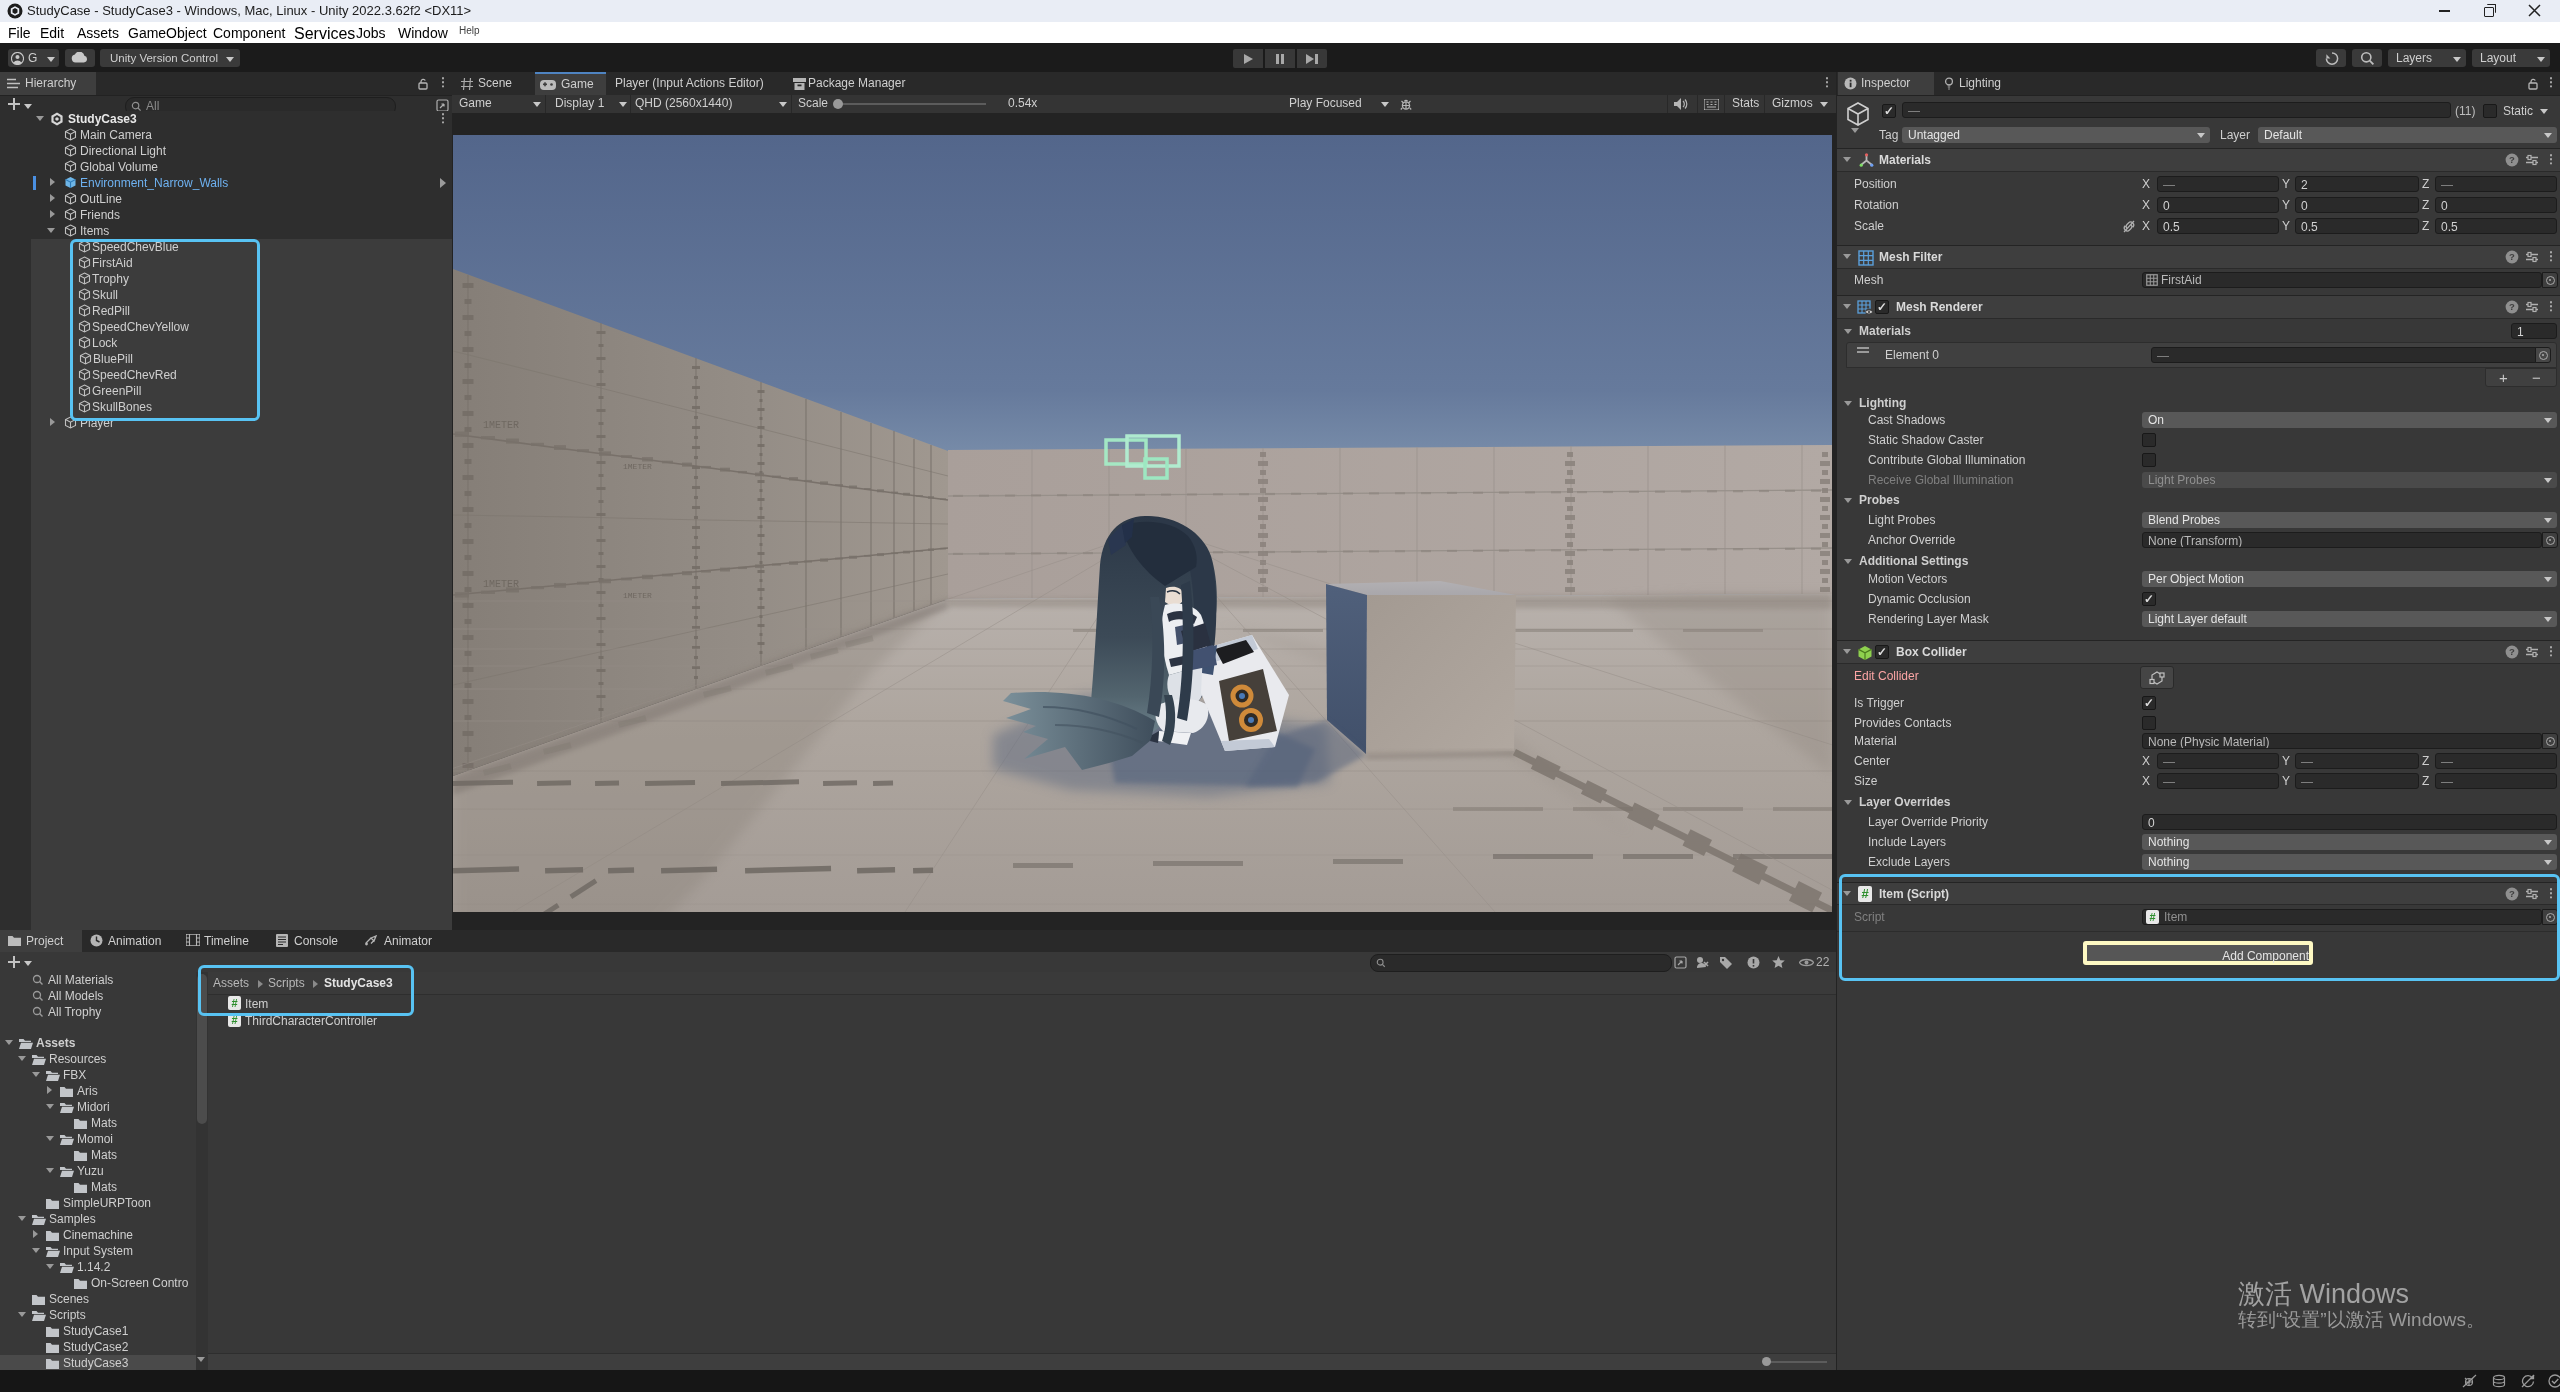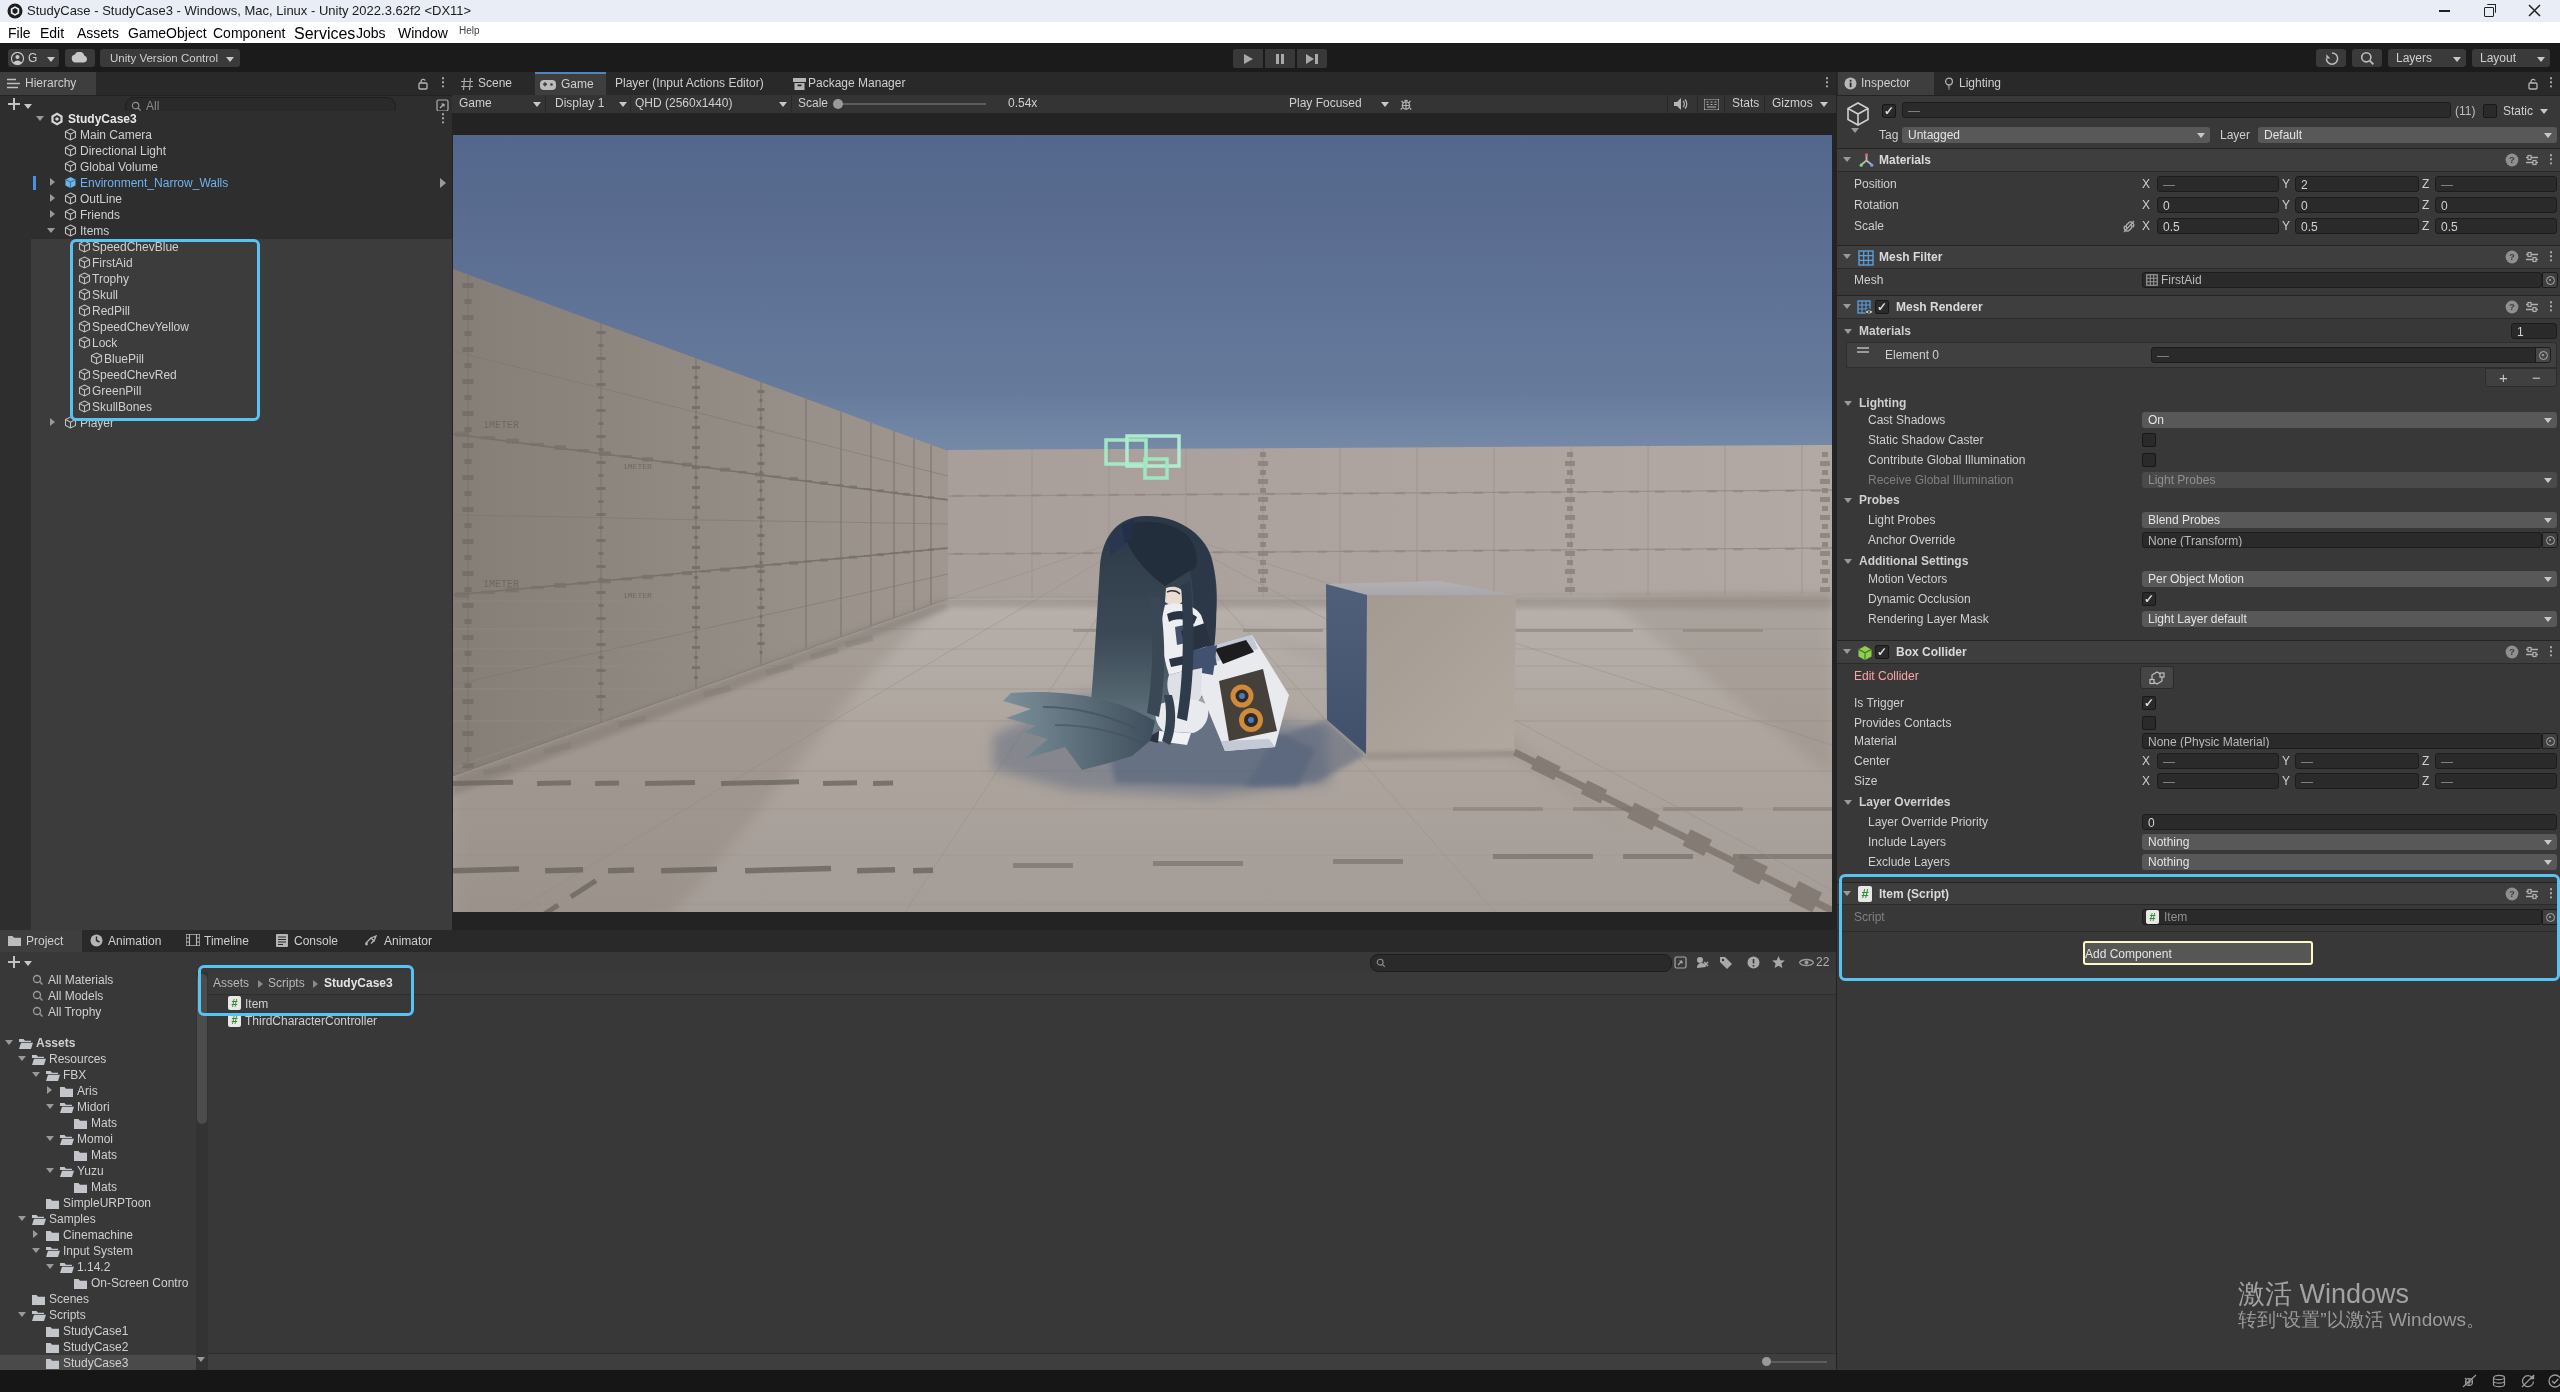--- a/index.html
+++ b/index.html
@@ -232,21 +232,21 @@
           <path d="M6.5 1 11.5 3.6 11.5 9.4 6.5 12 1.5 9.4 1.5 3.6Z M1.5 3.6 6.5 6.2 11.5 3.6 M6.5 6.2 6.5 12" fill="none" stroke="#c0c0c0" stroke-width="1.1"></path>
         </svg>
         <div class="a tx" style="left:92px;top:0">SpeedChevYellow</div>
       </div>
 <div class="row" style="left:0;top:224px;width:452px">
         <svg class="ic" style="left:78px" width="13" height="13" viewBox="0 0 13 13">
           <path d="M6.5 1 11.5 3.6 11.5 9.4 6.5 12 1.5 9.4 1.5 3.6Z M1.5 3.6 6.5 6.2 11.5 3.6 M6.5 6.2 6.5 12" fill="none" stroke="#c0c0c0" stroke-width="1.1"></path>
         </svg>
         <div class="a tx" style="left:92px;top:0">Lock</div>
       </div>
-<div class="row" style="left:12px;top:240px;width:452px">
+<div class="row" style="left:1px;top:240px;width:452px">
         <svg class="ic" style="left:78px" width="13" height="13" viewBox="0 0 13 13">
           <path d="M6.5 1 11.5 3.6 11.5 9.4 6.5 12 1.5 9.4 1.5 3.6Z M1.5 3.6 6.5 6.2 11.5 3.6 M6.5 6.2 6.5 12" fill="none" stroke="#c0c0c0" stroke-width="1.1"></path>
         </svg>
         <div class="a tx" style="left:92px;top:0">BluePill</div>
       </div>
 <div class="row" style="left:0;top:256px;width:452px">
         <svg class="ic" style="left:78px" width="13" height="13" viewBox="0 0 13 13">
           <path d="M6.5 1 11.5 3.6 11.5 9.4 6.5 12 1.5 9.4 1.5 3.6Z M1.5 3.6 6.5 6.2 11.5 3.6 M6.5 6.2 6.5 12" fill="none" stroke="#c0c0c0" stroke-width="1.1"></path>
         </svg>
         <div class="a tx" style="left:92px;top:0">SpeedChevRed</div>
@@ -1123,21 +1123,21 @@
 <div class="fld" style="left:305px;top:814px;width:400px;color:#909090"></div>
 <div class="a" style="left:309px;top:815px;width:13px;height:14px;background:#e8e8e8;border-radius:2px">
         <div class="a" style="left:1.5px;top:1px;width:10px;height:12px;color:#2d8f2d;font-size:11px;font-weight:bold;line-height:12px;text-align:center">#</div>
       </div>
 <div class="a tx" style="left:327px;top:814px;color:#909090">Item</div>
 <div class="a" style="left:705px;top:814px;width:16px;height:16px;background:#3f3f3f;border-radius:0 3px 3px 0;border:1px solid #1c1c1c;box-sizing:border-box">
         <div class="a" style="left:2.5px;top:2.5px;width:9px;height:9px;border:1.2px solid #aaa;border-radius:50%;box-sizing:border-box"></div>
         <div class="a" style="left:6px;top:6px;width:2px;height:2px;background:#aaa;border-radius:50%"></div>
       </div>
 <div class="a" style="left:0;top:836px;width:724px;height:1px;background:#2c2c2c"></div>
-<div class="a" style="left:246px;top:846px;width:230px;height:24px;background:#565656;border:2px solid #fef9c3;border-radius:3px;box-sizing:border-box;text-align:left;font-size:12px;line-height:22px;color:#e4e4e4">Add Component</div>
+<div class="a" style="left:246px;top:846px;width:230px;height:24px;background:#565656;border:4px solid #fef9c3;border-radius:3px;box-sizing:border-box;text-align:right;font-size:12px;line-height:22px;color:#e4e4e4">Add Component</div>
     </div>
 </div>
 
 <div class="a" id="project" style="left:0;top:930px;width:1836px;height:440px;background:#383838">
   <div class="a" style="left:0;top:0;width:1836px;height:22px;background:#292929;border-bottom:1px solid #222">
     <div class="a" style="left:0;top:0;width:82px;height:22px;background:#3e3e3e"></div>
     <svg class="a" style="left:8px;top:5px" width="13" height="11" viewBox="0 0 13 11">
         <path d="M0 1 h4.5 l1.5 1.8 H13 V11 H0Z" fill="#bcbcbc"></path>
       </svg>
     <div class="a tx" style="left:26px;top:3px">Project</div>

